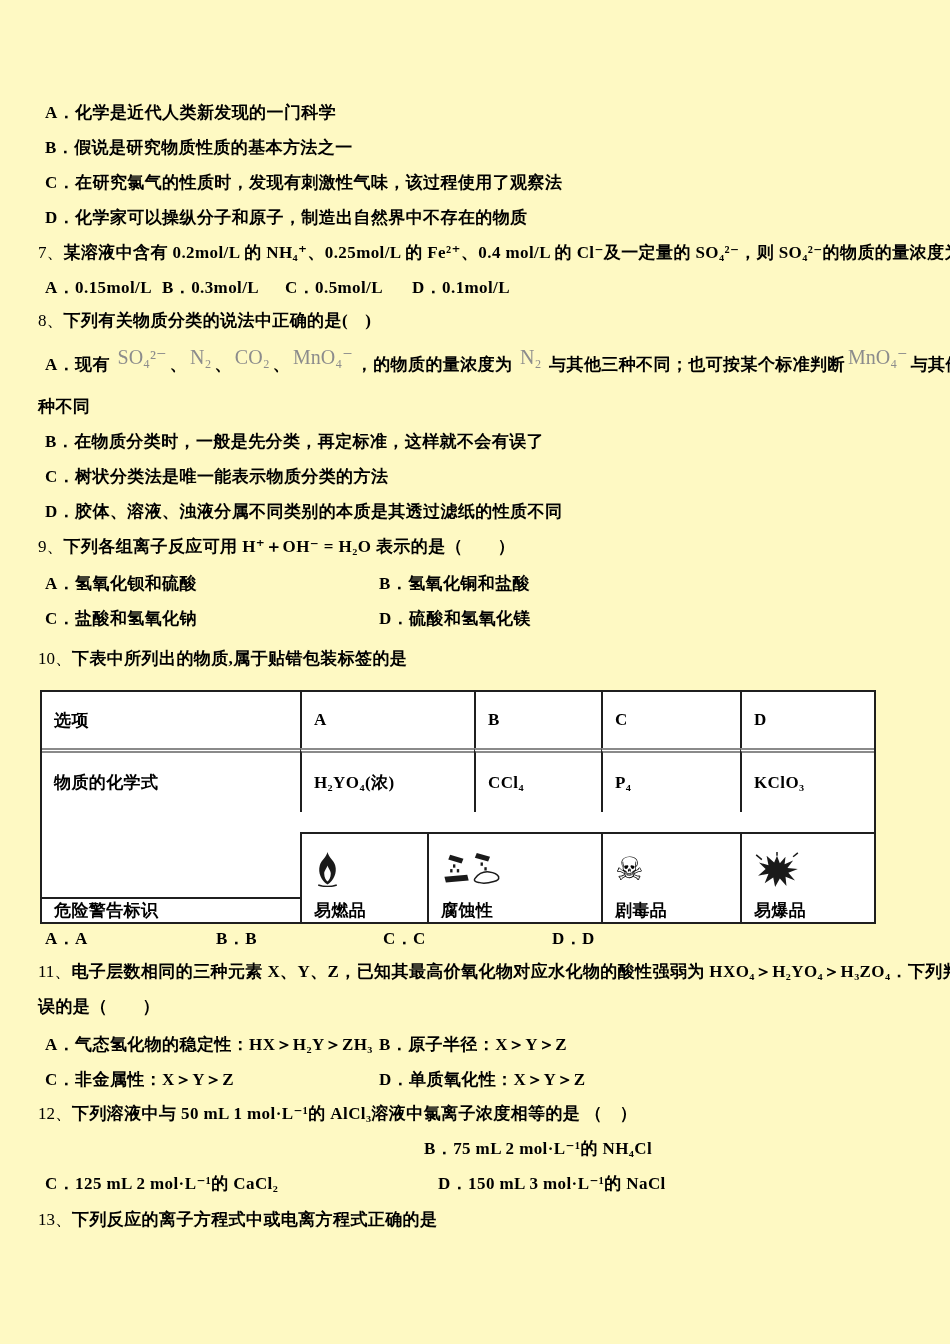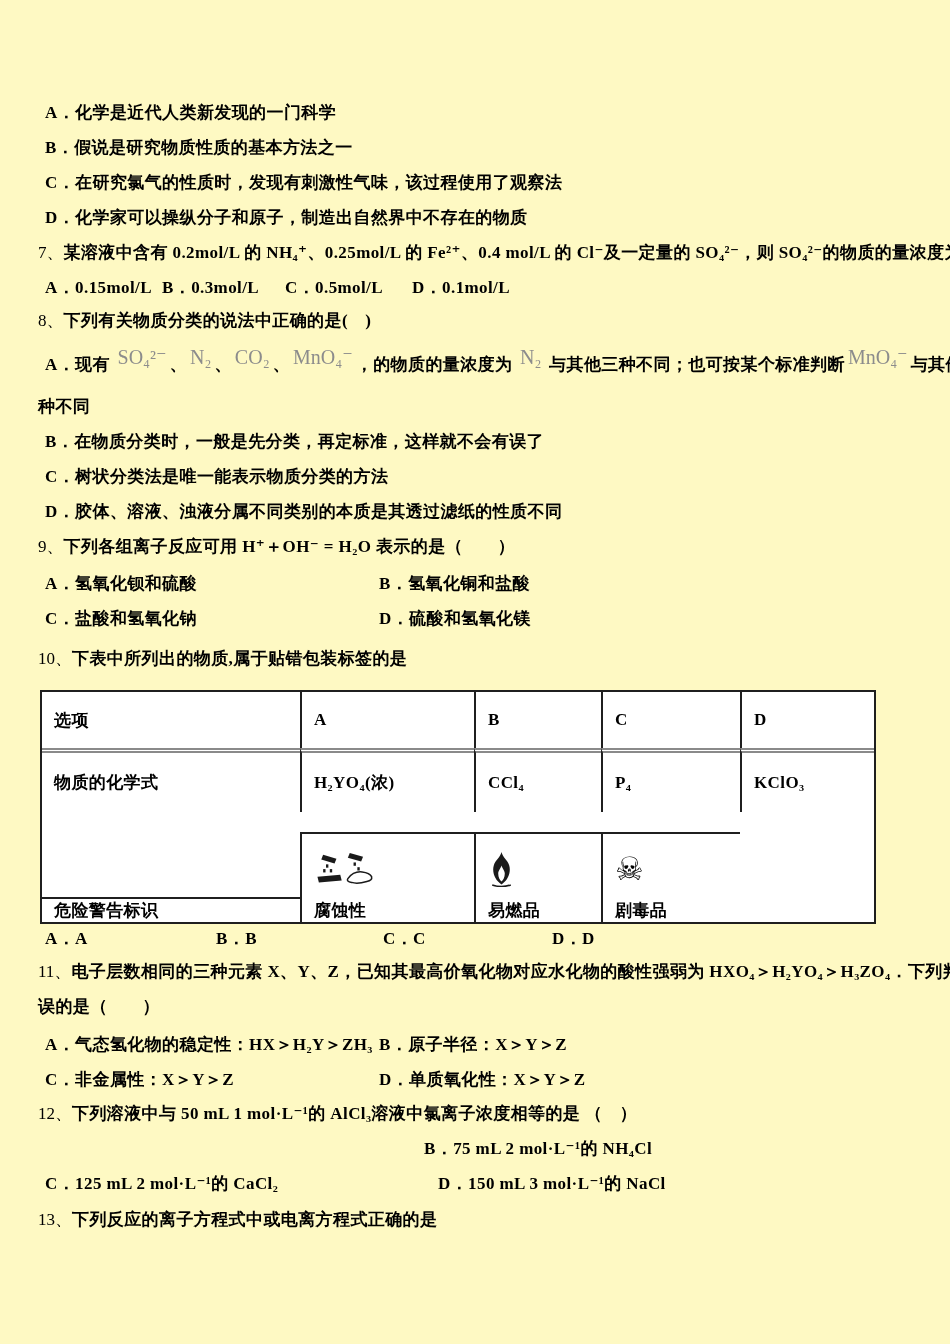--- a/index.html
+++ b/index.html
@@ -133,51 +133,64 @@
           <span>P₄</span>
         </div>
       <div class="td c4">
           <span>KClO₃</span>
         </div>
     </div>
     <div class="tr r3">
       <div class="td c0">
           <span>危险警告标识</span>
         </div>
+      <div class="td c2 hazcell">
+        <span class="haz-icon">
+          <svg viewBox="0 0 26 34" width="27" height="35" xmlns="http://www.w3.org/2000/svg">
+            <path d="M13 0 C14 5 19 8 20.5 13 C22.5 20 19 28 13 31.5 C7 28 3.5 20 5.5 13 C7 8 12 5 13 0 Z" fill="#1a1a1a"></path>
+            <path d="M13 13 C13.7 16 16.2 17.6 16.2 21 C16.2 24.8 14.6 27.4 13 28.6 C11.4 27.4 9.8 24.8 9.8 21 C9.8 17.6 12.3 16 13 13 Z" fill="#ffffff"></path>
+            <path d="M4 32 Q13 35 22 32" fill="none" stroke="#1a1a1a" stroke-width="1.6"></path>
+          </svg>
+        </span>
+        <span>易燃品</span>
+      </div>
       <div class="td c1 hazcell">
         <span class="haz-icon">
           <svg viewBox="0 0 62 40" width="62" height="38" xmlns="http://www.w3.org/2000/svg">
             <g fill="#1a1a1a">
               <path d="M8 3 l14 4 -2 5 -14 -4 z"></path>
               <rect x="11" y="13" width="2.5" height="3.5"></rect>
               <rect x="8" y="18" width="2.5" height="3.5"></rect>
               <rect x="15" y="18" width="2.5" height="3.5"></rect>
               <path d="M2 26 l24 -2 1.5 6 -24 2 z"></path>
               <path d="M36 1 l14 4 -2 5 -14 -4 z"></path>
               <rect x="40" y="11" width="2.5" height="3.5"></rect>
               <rect x="44" y="16" width="2.5" height="3.5"></rect>
             </g>
             <path d="M34 28 q6 -8 15 -7 q8 1 10 5 q1 4 -5 5 q-10 3 -16 1 q-6 -1 -4 -4 z" fill="none" stroke="#1a1a1a" stroke-width="1.6"></path>
           </svg>
         </span>
         <span>腐蚀性</span>
       </div>
-      <div class="td c2 hazcell">
-        <span class="haz-icon">
-          <svg viewBox="0 0 26 34" width="27" height="35" xmlns="http://www.w3.org/2000/svg">
-            <path d="M13 0 C14 5 19 8 20.5 13 C22.5 20 19 28 13 31.5 C7 28 3.5 20 5.5 13 C7 8 12 5 13 0 Z" fill="#1a1a1a"></path>
-            <path d="M13 13 C13.7 16 16.2 17.6 16.2 21 C16.2 24.8 14.6 27.4 13 28.6 C11.4 27.4 9.8 24.8 9.8 21 C9.8 17.6 12.3 16 13 13 Z" fill="#ffffff"></path>
-            <path d="M4 32 Q13 35 22 32" fill="none" stroke="#1a1a1a" stroke-width="1.6"></path>
-          </svg>
-        </span>
-        <span>易燃品</span>
-      </div>
       <div class="td c3 hazcell">
         <span class="haz-icon skull-glyph">☠</span>
         <span>剧毒品</span>
+      </div>
+      <div class="td c4 hazcell">
+        <span class="haz-icon">
+          <svg viewBox="0 0 48 38" width="46" height="36" xmlns="http://www.w3.org/2000/svg">
+            <polygon fill="#1a1a1a" points="24,4 27,12 33,5 32,13 41,9 35,17 46,18 36,22 43,30 33,26 34,36 27,28 22,37 20,27 11,33 15,23 4,25 12,18 5,11 15,14 13,4 21,11"></polygon>
+            <g stroke="#1a1a1a" stroke-width="1.6">
+              <line x1="2" y1="3" x2="8" y2="8"></line>
+              <line x1="46" y1="1" x2="41" y2="5"></line>
+              <line x1="24" y1="0" x2="24" y2="4"></line>
+            </g>
+          </svg>
+        </span>
+        <span>易爆品</span>
       </div>
     </div>
   </div>
 
   <div class="line" style="left:45px;top:928px">A．A</div>
   <div class="line" style="left:216px;top:928px">B．B</div>
   <div class="line" style="left:383px;top:928px">C．C</div>
   <div class="line" style="left:552px;top:928px">D．D</div>
 
   <div class="line" style="left:38px;top:961px"><span class="qnum">11、</span><span>电子层数相同的三种元素 X、Y、Z，已知其最高价氧化物对应水化物的酸性强弱为 HXO₄＞H₂YO₄＞H₃ZO₄．下列判断错</span></div>

